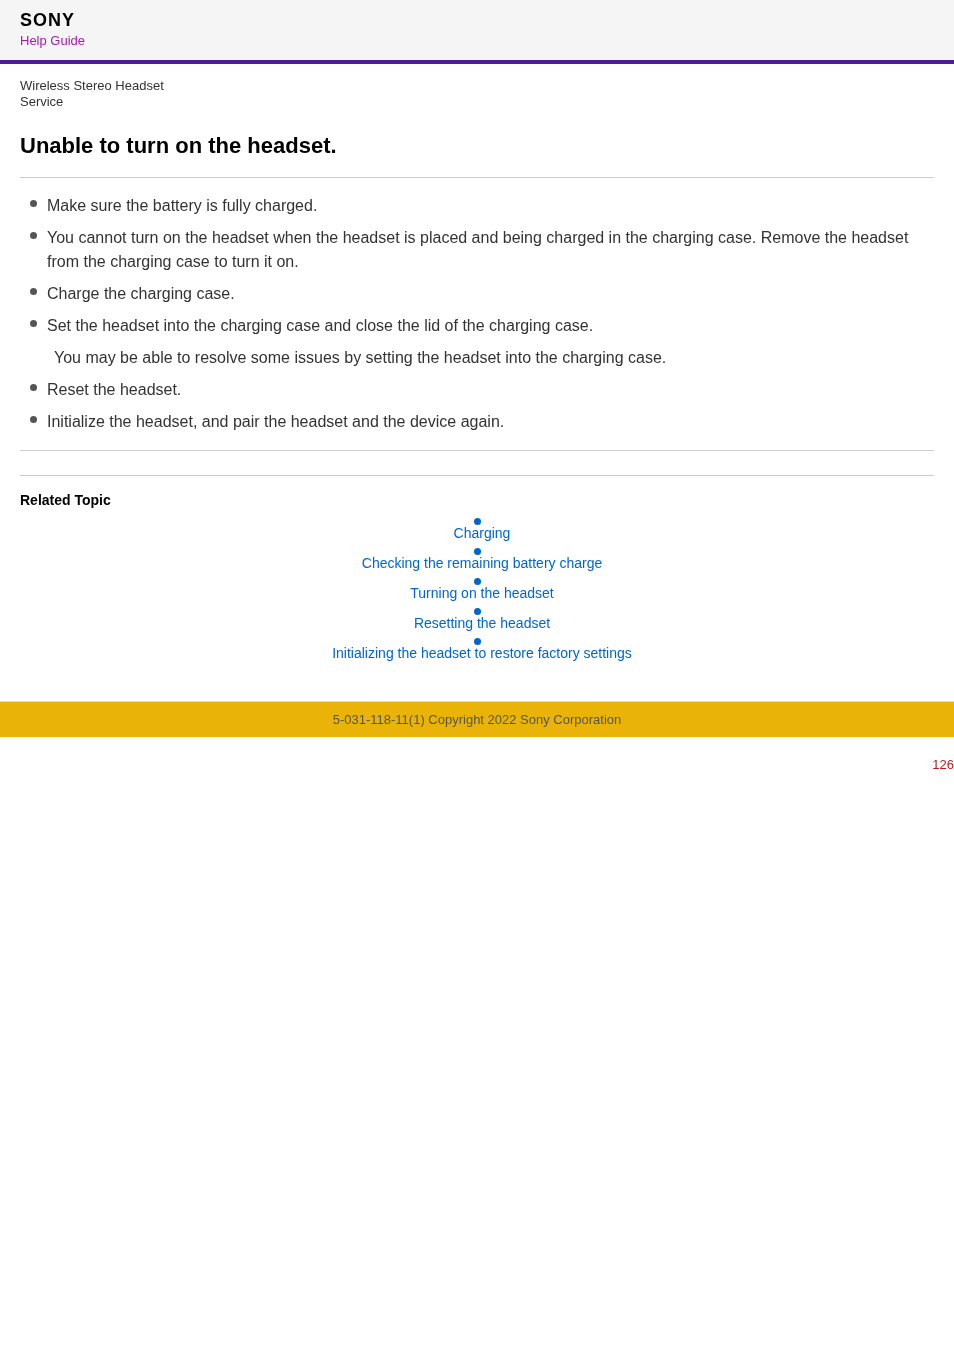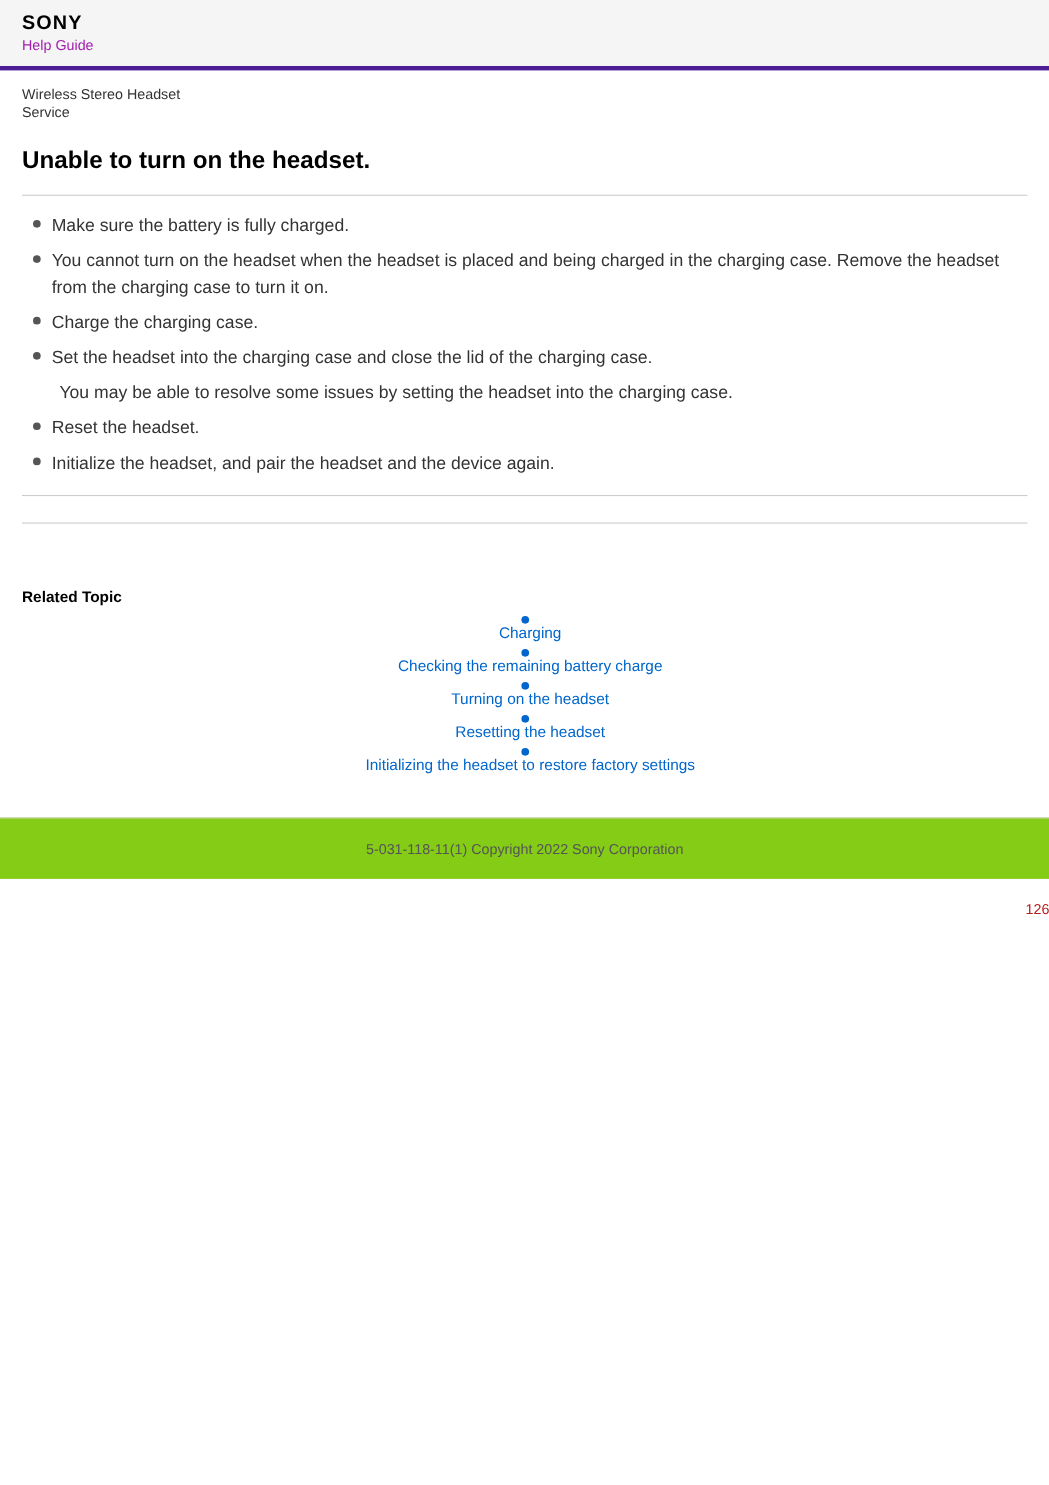--- a/index.html
+++ b/index.html
@@ -112,21 +112,20 @@
       margin-top: 24px;
       padding-top: 16px;
       border-top: 1px solid #ccc;
     }
 
     .related-title {
       font-size: 14px;
       font-weight: bold;
       color: #000;
       margin-bottom: 10px;
-      margin-top: 42px;
     }
 
     .related-list {
       list-style: none;
       padding: 0;
       margin: 0;
     }
 
     .related-list li {
       display: flex;
@@ -150,23 +149,23 @@
     .related-link {
       font-size: 14px;
       color: #0066cc;
       text-decoration: none;
       cursor: pointer;
     }
 
     
     .footer {
       margin-top: 40px;
-      background: #84cc16;
+      background: #eab308;
       border-top: 1px solid #ddd;
-      padding: 20px 20px;
+      padding: 10px 20px;
       text-align: center;
     }
 
     .footer-text {
       font-size: 13px;
       color: #555;
     }
 
     
     .page-number {

